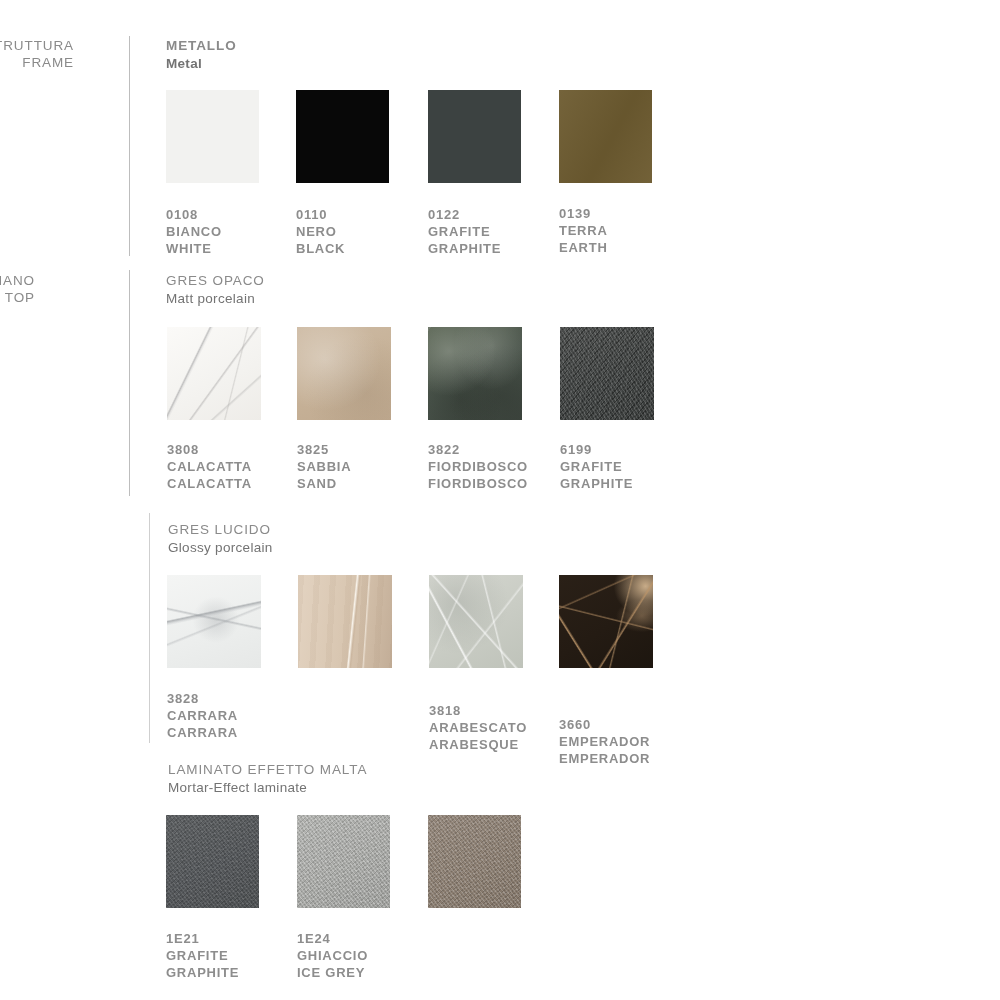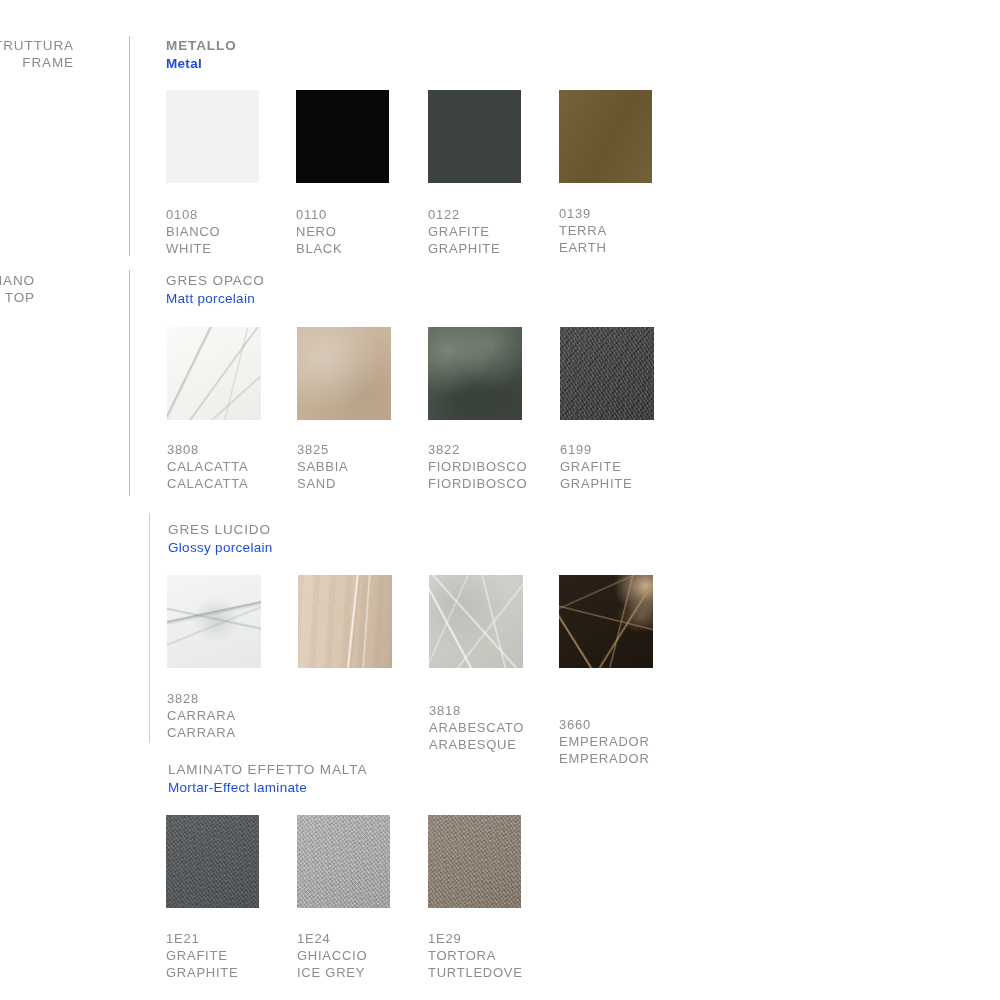--- a/index.html
+++ b/index.html
@@ -46,21 +46,21 @@
   .group-head .it {
     display: block;
     font-size: 13.5px;
     letter-spacing: 0.9px;
     color: #8a8a8a;
   }
   .group-head .en {
     display: block;
     font-size: 13.5px;
     letter-spacing: 0.3px;
-    color: #1d4ed8;
+    color: #737373;
   }
 
   
   .swatch {
     position: absolute;
     overflow: hidden;
   }
   .swatch .surface {
     position: absolute;
     inset: 0;
@@ -68,20 +68,21 @@
   .swatch.bordered { box-shadow: inset 0 0 0 1px #9a9a9a; }
 
   
   .caption {
     position: absolute;
     line-height: 17px;
     font-size: 13px;
     letter-spacing: 0.75px;
     color: #8d8d8d;
     white-space: nowrap;
+    font-weight: bold;
   }
   .caption .code { display: block; }
   .caption .it { display: block; }
   .caption .en { display: block; }
 
   
 
   .t-white   { background: #f2f2f0; }
   .t-black   { background: #080808; }
   .t-graphite{ background: #3c4241; }
@@ -339,19 +340,14 @@
   <div class="caption" style="left:166px; top:930px;">
     <span class="code">1E21</span>
     <span class="it">GRAFITE</span>
     <span class="en">GRAPHITE</span>
   </div>
   <div class="caption" style="left:297px; top:930px;">
     <span class="code">1E24</span>
     <span class="it">GHIACCIO</span>
     <span class="en">ICE GREY</span>
   </div>
-  <div class="caption" style="left:428px; top:930px;">
-    <span class="code">1E29</span>
-    <span class="it">TORTORA</span>
-    <span class="en">TURTLEDOVE</span>
-  </div>
 
 </div>
 
 </body></html>

